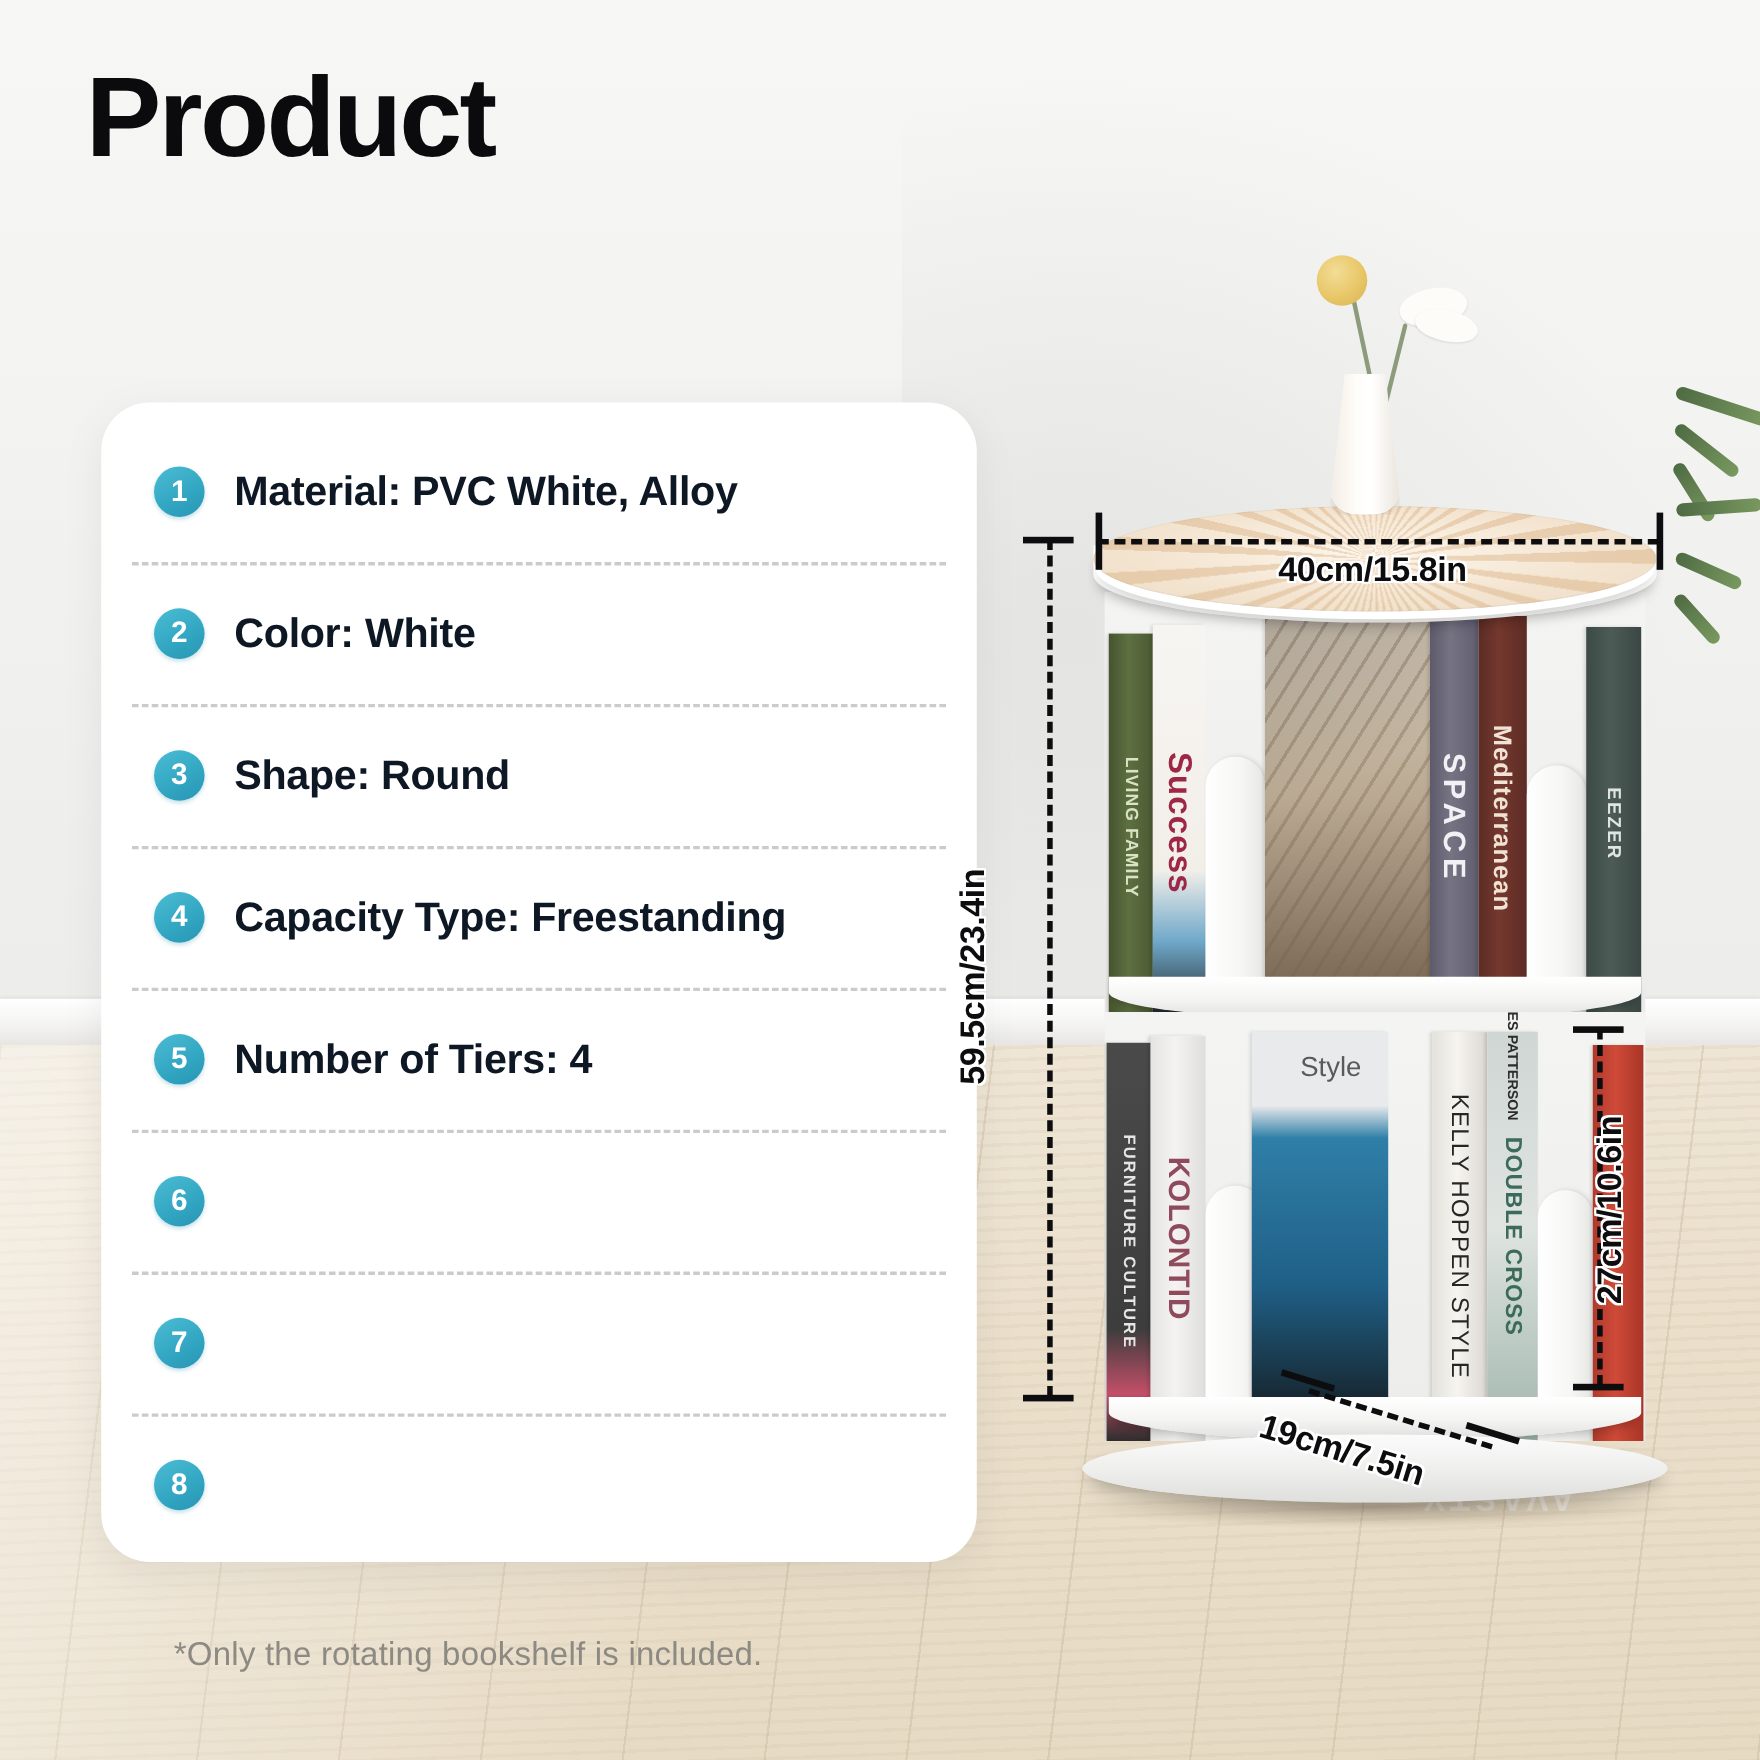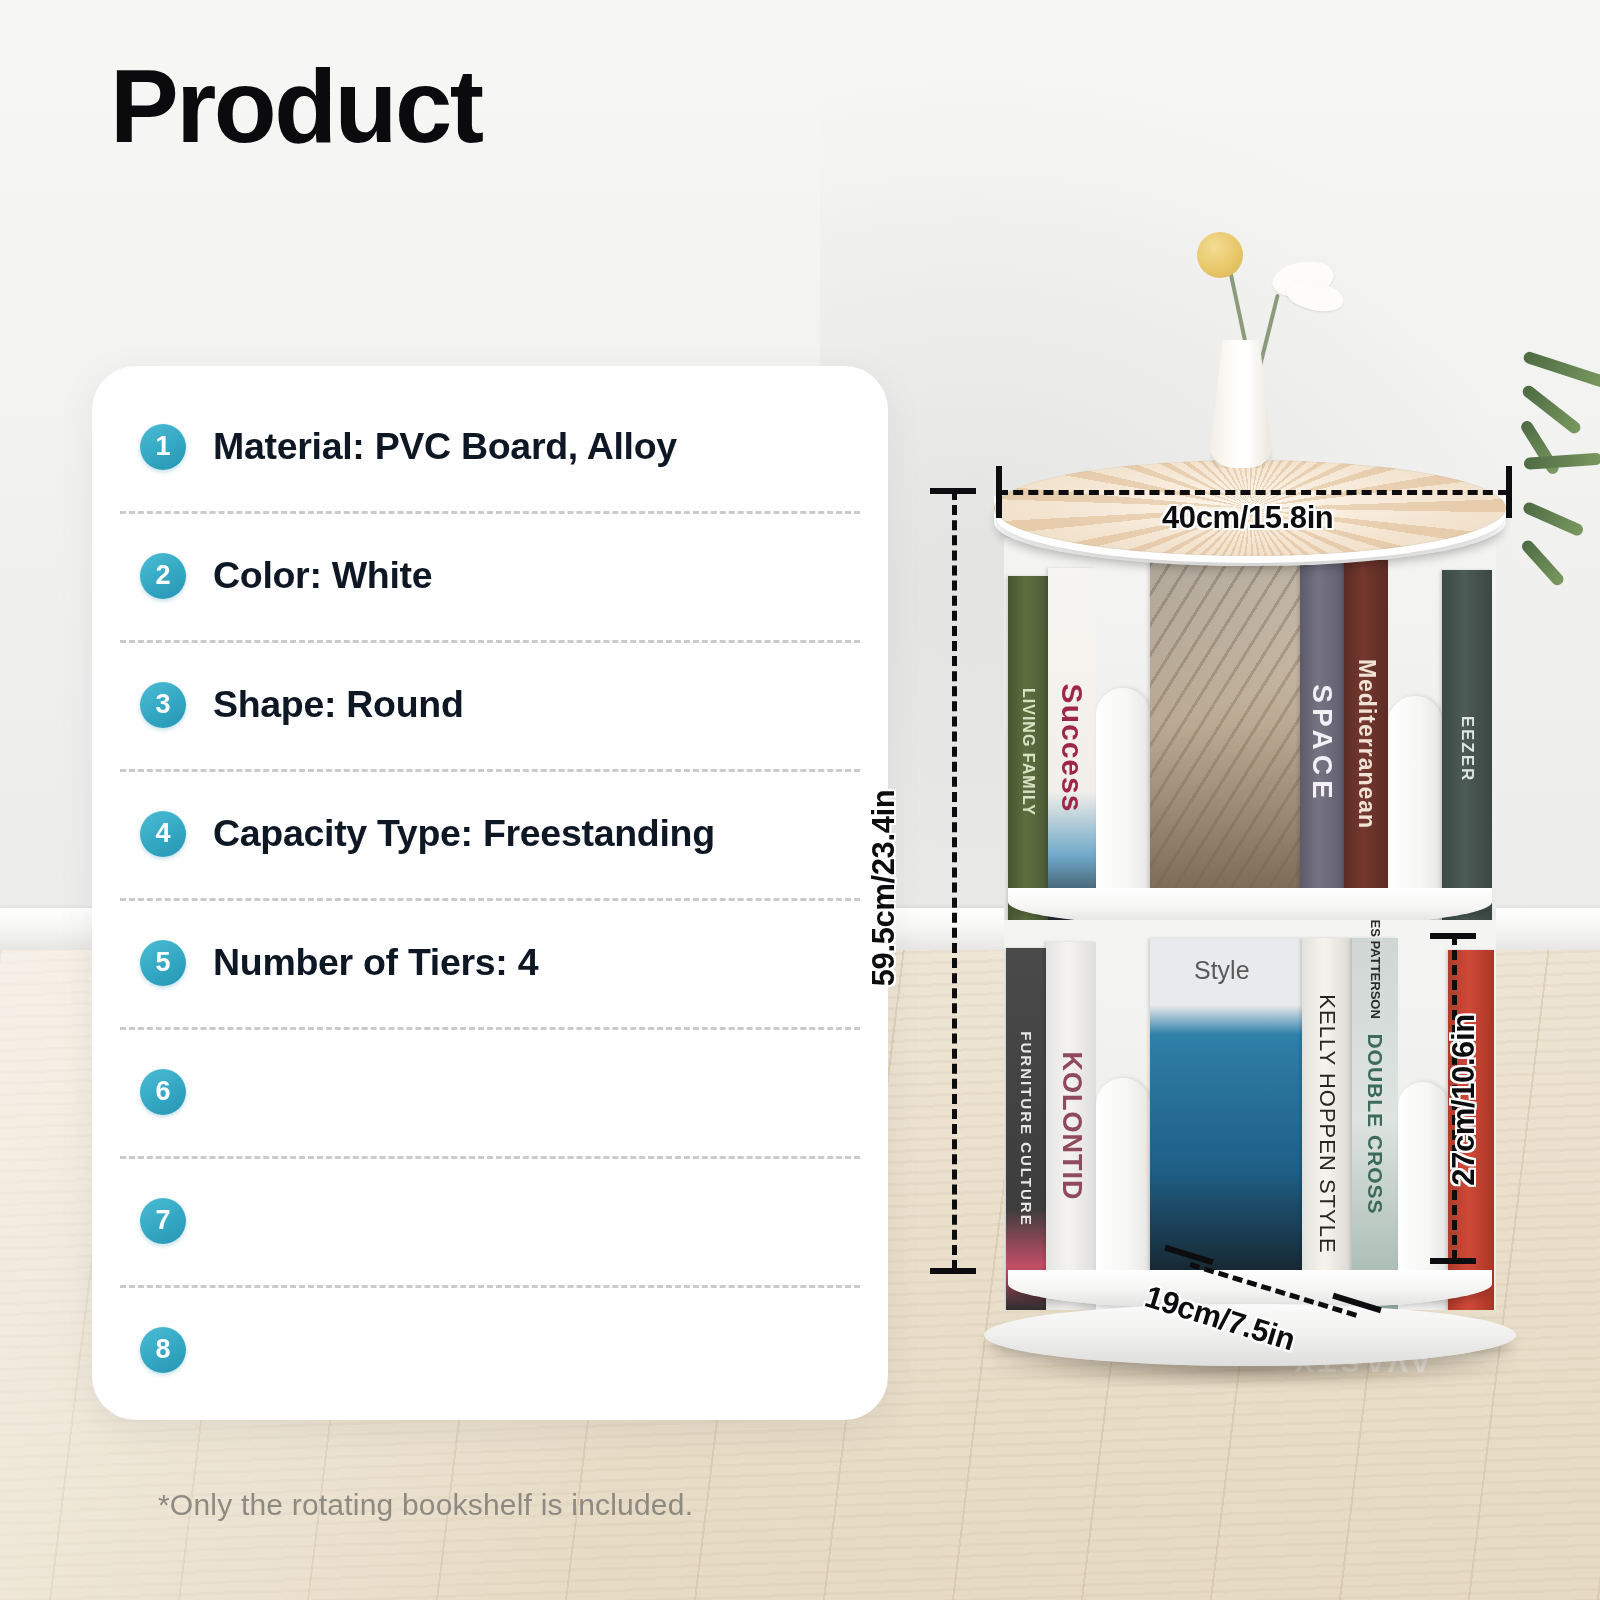--- a/index.html
+++ b/index.html
@@ -51,21 +51,21 @@
   .frond {
     position:absolute; left:38px; top:60px; width:86px; height:12px;
     background:linear-gradient(90deg,#4e6b43,#79995f);
     border-radius:6px; transform-origin:left center;
   }
 
   
   .title {
     position:absolute; left:78px; top:56px; width:840px;
     font-size:103px; line-height:.99; font-weight:700;
-    letter-spacing:-2.5px; color:#0b0b0d;margin-left:32px;
+    letter-spacing:-2.5px; color:#0b0b0d;
   }
   .title .l2 { display:block; }
 
   
   .spec-card {
     position:absolute; left:92px; top:366px; width:796px; height:1054px;
     background:#fff; border-radius:44px;
     box-shadow:0 10px 34px rgba(120,120,120,.12);
     padding:16px 0 14px 0;
   }
@@ -205,21 +205,21 @@
 </div>
 
 <div class="title">
   <span>Product</span>
 </div>
 
 <div class="spec-card">
 
   <div class="spec-row">
     <div class="badge">1</div>
-    <div class="spec-text">Material: PVC Board, Alloy</div>
+    <div class="spec-text">Material: PVC White, Alloy</div>
   </div>
 
   <div class="spec-row">
     <div class="badge">2</div>
     <div class="spec-text">Color: White</div>
   </div>
 
   <div class="spec-row">
     <div class="badge">3</div>
     <div class="spec-text">Shape: Round</div>
@@ -304,21 +304,21 @@
       <div class="spine" style="font-size:15px; color:#e6e6e6; letter-spacing:2px;">FURNITURE CULTURE</div>
     </div>
 
     <div class="book" style="left:42px; width:50px; height:368px;
                 background:linear-gradient(90deg,#e4e4e3 0%,#f4f3f2 45%,#dededc 100%);">
       <div class="spine" style="font-size:27px; color:#8f4a5c;">KOLONTID</div>
     </div>
 
     <div class="divider" style="left:92px; width:54px; height:232px;"></div>
 
-    <div class="book" style="left:146px; width:152px; height:372px;
+    <div class="book" style="left:134px; width:124px; height:372px;
                 background:
                   linear-gradient(180deg,#e9eaec 0%,#e9eaec 18%, #2f7fa8 26%, #1f5f86 62%, #141414 100%);">
       <div style="position:absolute; left:44px; top:18px; font-size:25px; color:#5a5a5a; font-weight:400;">Style</div>
     </div>
 
     <div class="book" style="left:298px; width:50px; height:372px;
                 background:linear-gradient(90deg,#e3e1dc 0%,#f6f4ef 45%,#dbd8d2 100%);">
       <div class="spine" style="font-size:22px; color:#262626; font-weight:400; letter-spacing:1px;">KELLY HOPPEN STYLE</div>
     </div>
 

